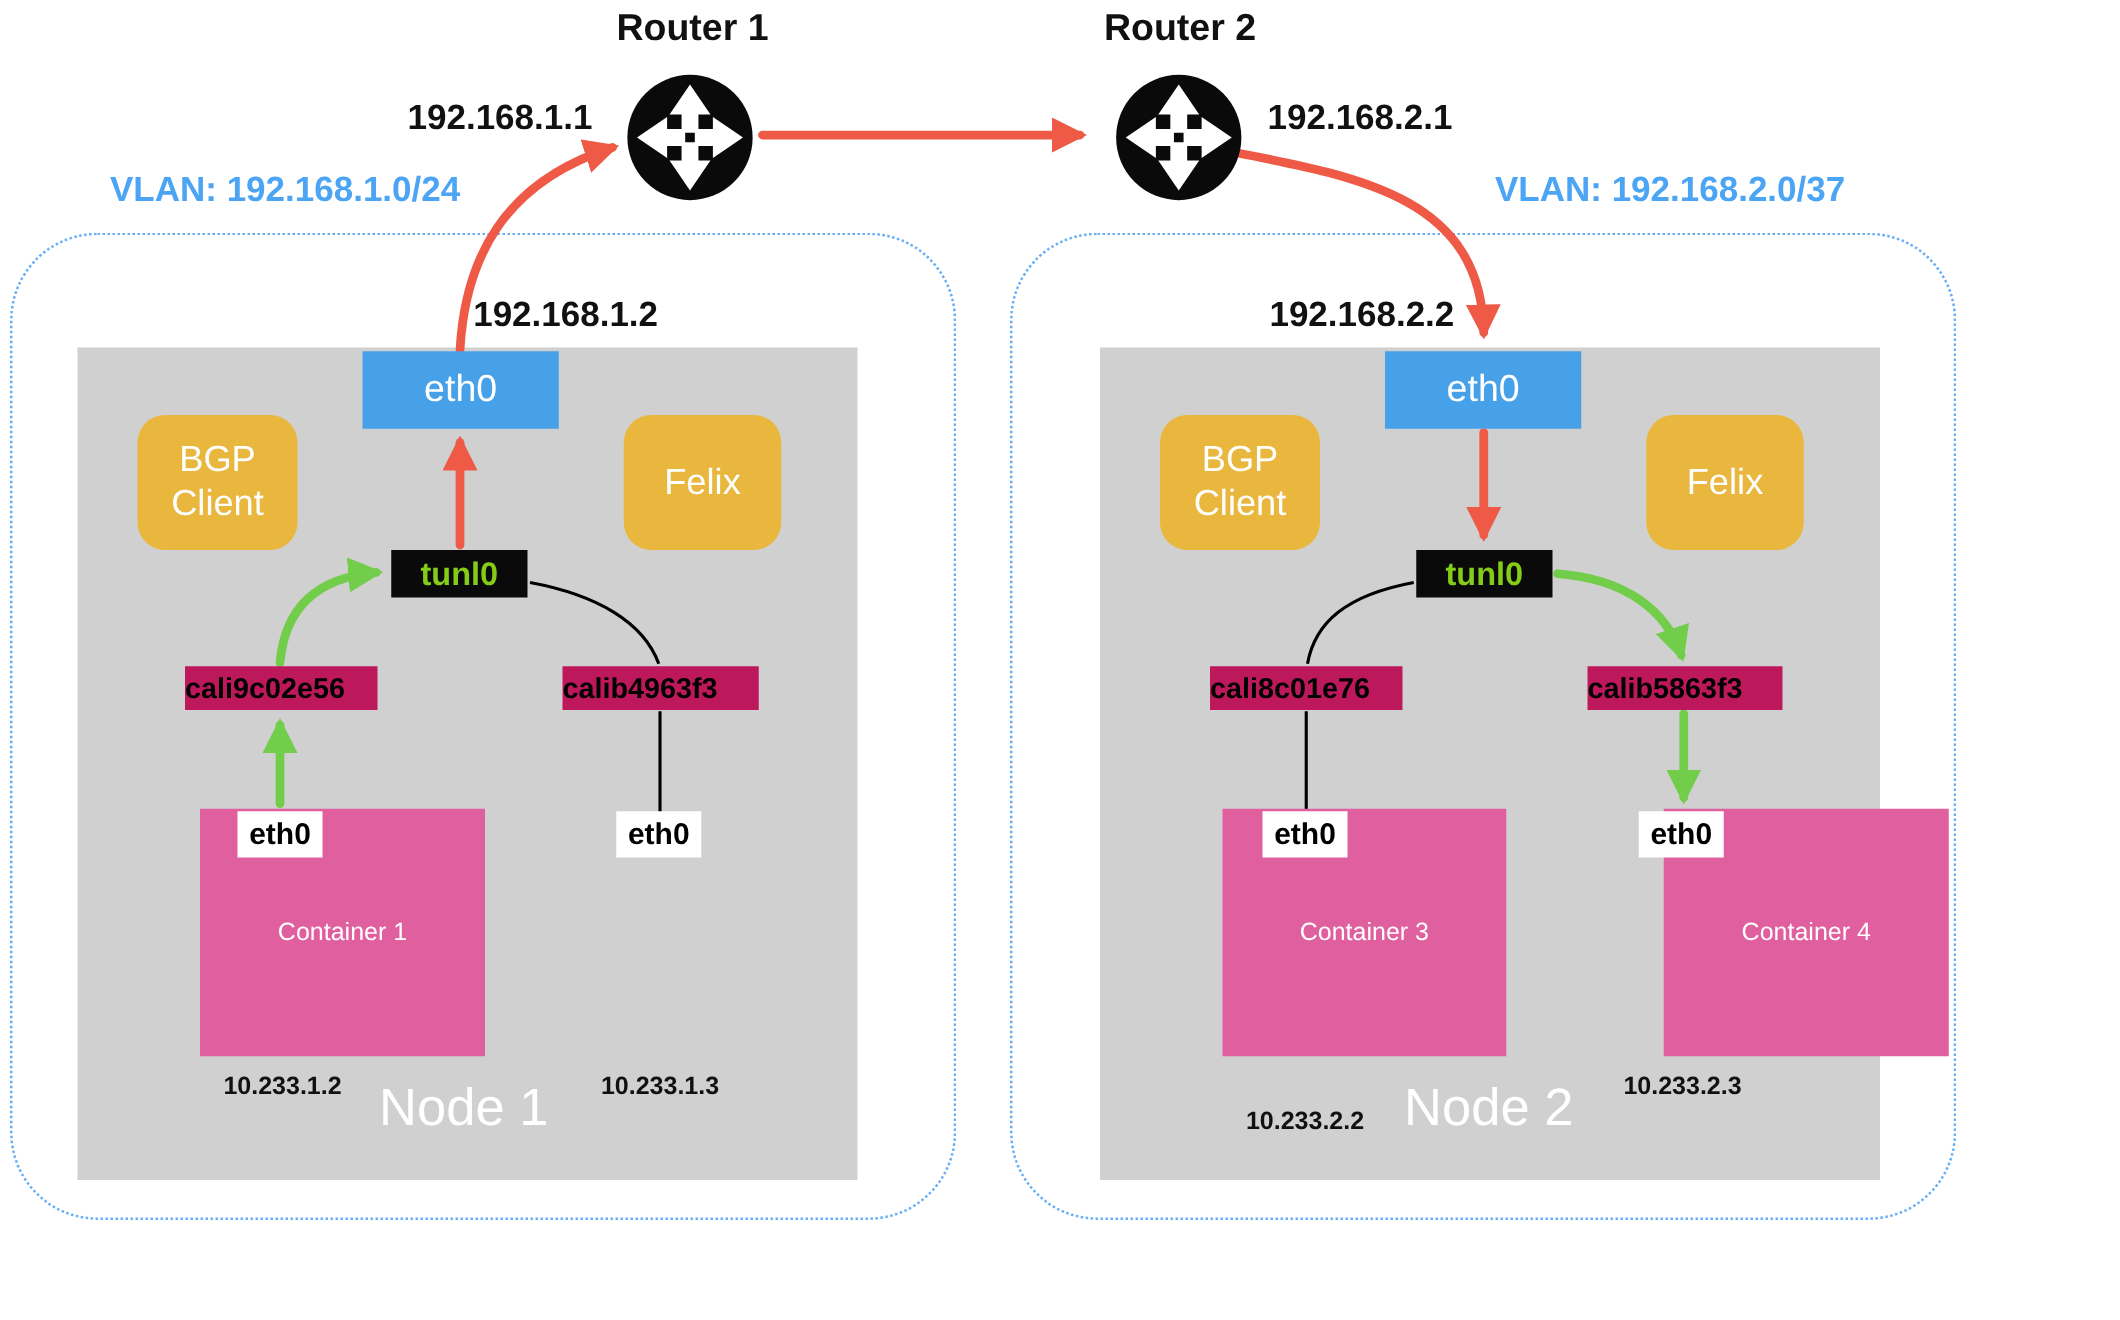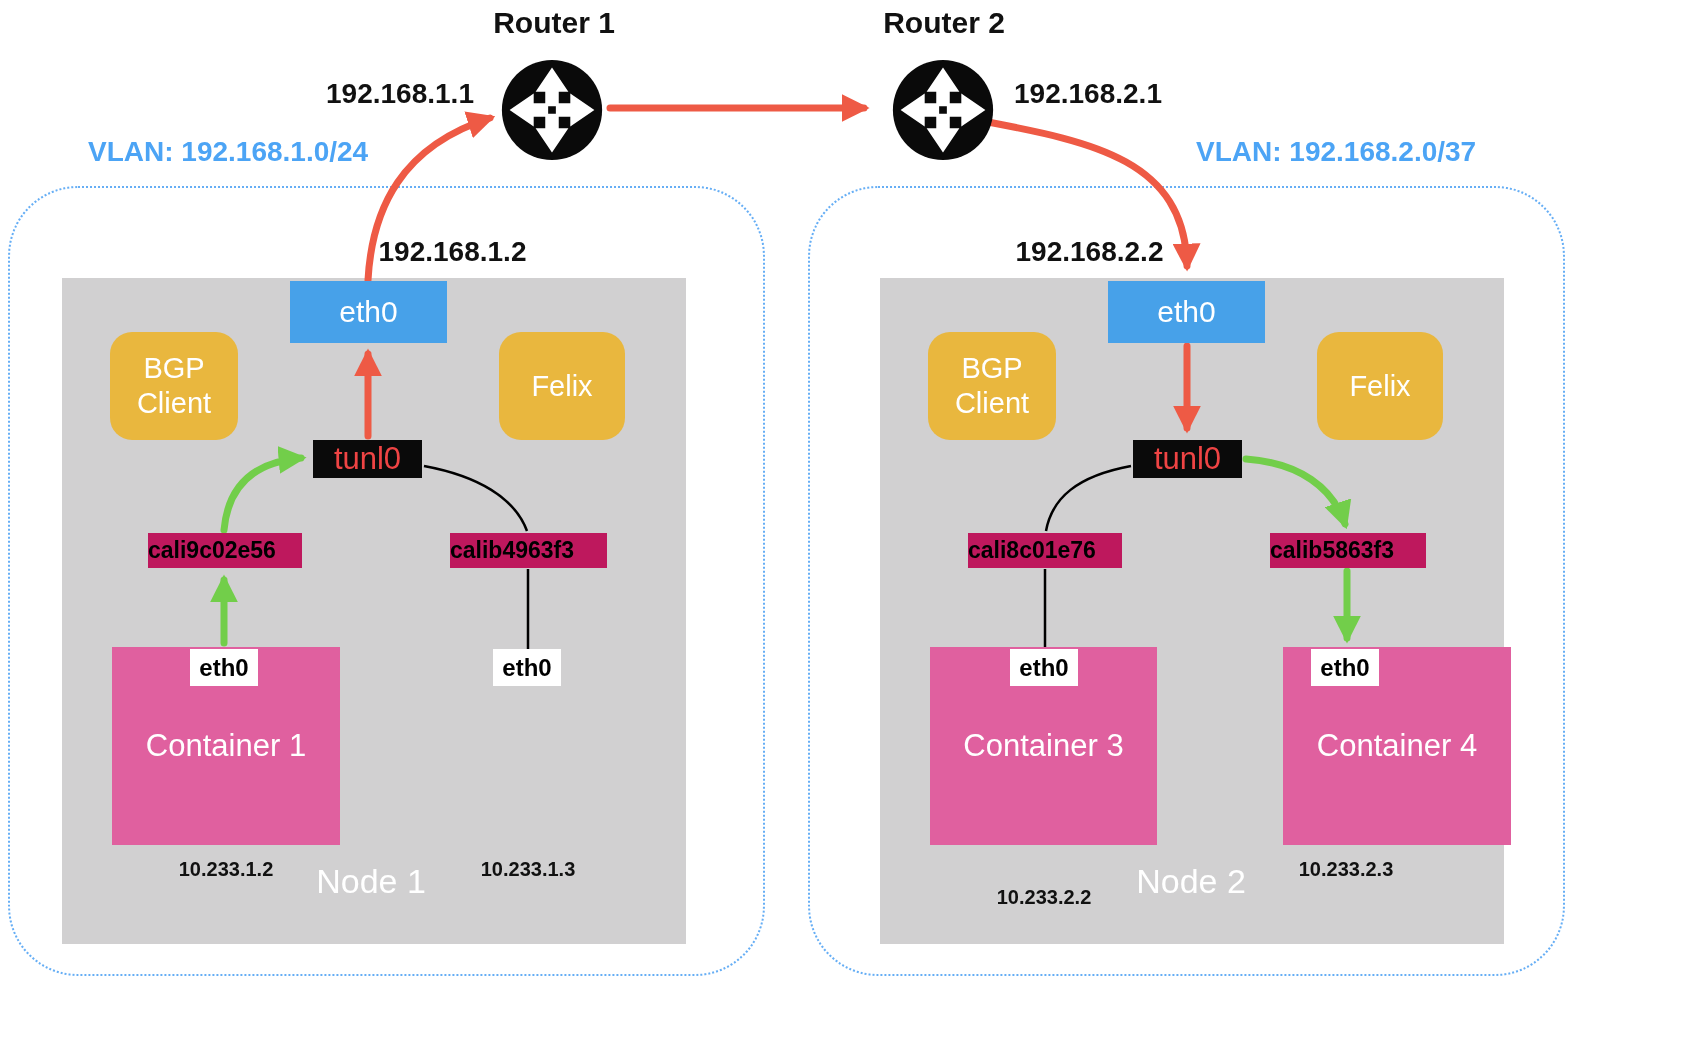--- a/index.html
+++ b/index.html
@@ -11,42 +11,42 @@
     position:absolute;border:2px dotted var(--c-border_blue,#66aef5);
     border-radius:70px;background:transparent;
   }
   .vlan-label{
     position:absolute;font-size:28px;font-weight:bold;color:var(--c-vlan_blue,#4ca4f5);
     white-space:nowrap;
   }
   .router-title{position:absolute;font-size:30px;font-weight:bold;text-align:center;color:#111;}
   .router-ip{position:absolute;font-size:28px;font-weight:bold;text-align:center;color:#111;}
   .node-box{position:absolute;background:var(--c-gray,#d1d0d1);}
-  .node-name{position:absolute;color:#fff;font-size:34px;text-align:center;}
+  .node-name{position:absolute;color:#fff;font-size:42px;text-align:center;}
   .eth0-box{
     position:absolute;background:var(--c-blue,#47a1e9);color:#fff;font-size:30px;
     text-align:center;display:flex;align-items:center;justify-content:center;
   }
   .eth-ip{position:absolute;font-size:28px;font-weight:bold;text-align:center;color:#111;}
   .agent-box{
     position:absolute;background:var(--c-yellow,#e9b73e);color:#fff;font-size:29px;
     border-radius:22px;display:flex;align-items:center;justify-content:center;
     text-align:center;line-height:1.2;
   }
   .tunl-box{
-    position:absolute;background:var(--c-black,#000);color:#ef4444;font-size:31px;font-weight:normal;
+    position:absolute;background:var(--c-black,#000);color:#84cc16;font-size:26px;font-weight:bold;
     display:flex;align-items:center;justify-content:center;
   }
   .veth{
     position:absolute;background:#be185d;color:#000;font-size:23px;font-weight:bold;
     height:35px;line-height:35px;text-align:left;
   }
   .container-box{
-    position:absolute;background:var(--c-pink,#e0609f);color:#fff;font-size:31px;
-    display:flex;align-items:center;justify-content:center;
+    position:absolute;background:var(--c-pink,#e0609f);color:#fff;font-size:20px;
+    display:flex;align-items:center;justify-content:center;margin-left:48px;
   }
   .ceth{
     position:absolute;background:#fff;color:#000;font-weight:bold;font-size:24px;
     width:68px;height:37px;line-height:37px;text-align:center;
   }
   .cip{position:absolute;font-size:20px;font-weight:bold;text-align:center;width:180px;color:#111;}
   .wires{position:absolute;left:0;top:0;width:1696px;height:1056px;pointer-events:none;}
   .edge-red{stroke:var(--c-red,#ee5a45);fill:none;stroke-width:7;stroke-linecap:round;}
   .edge-green{stroke:var(--c-green,#72ce4a);fill:none;stroke-width:7;stroke-linecap:round;}
   .edge-black{stroke:#000;fill:none;stroke-width:2.5;}

